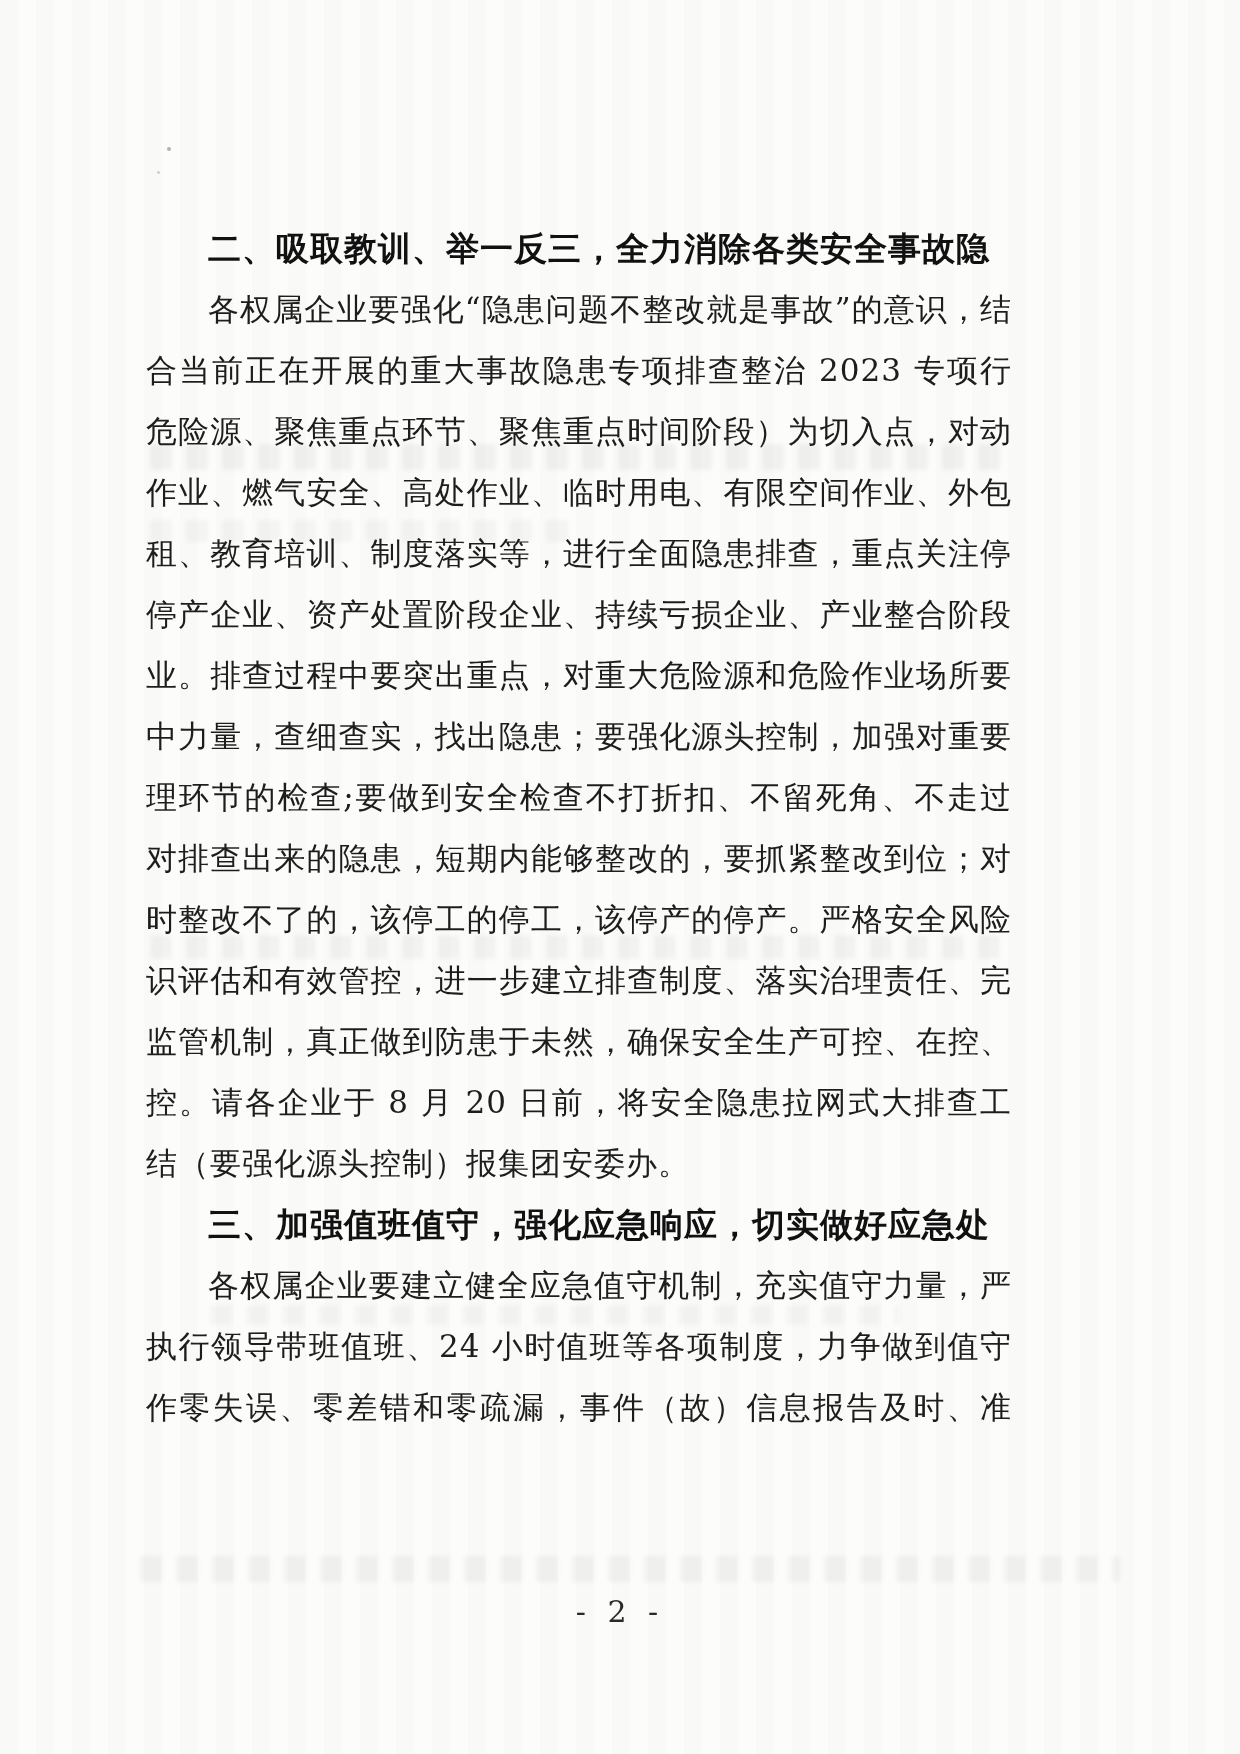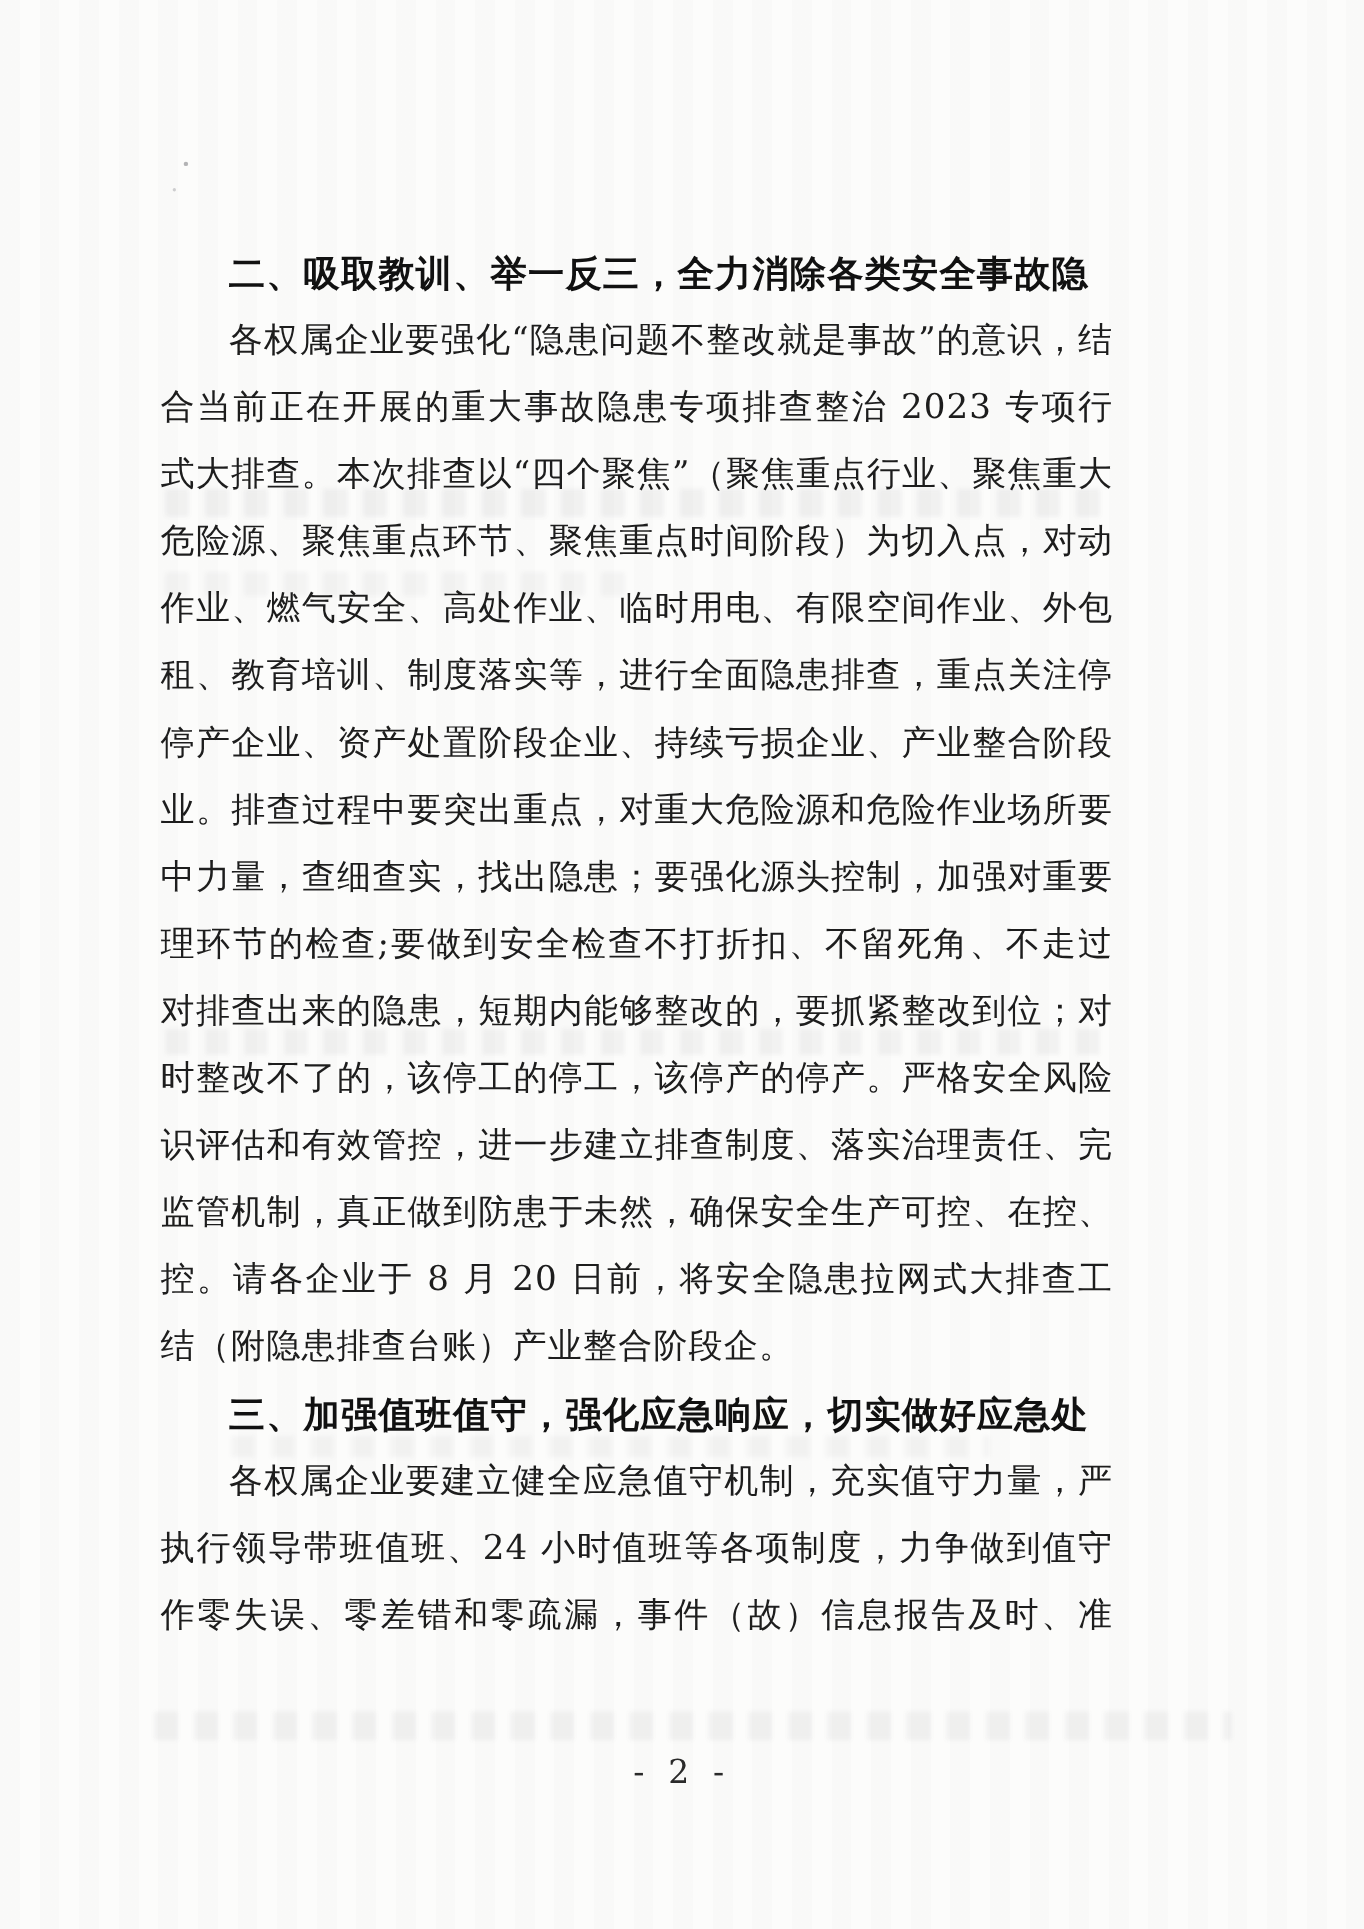--- a/index.html
+++ b/index.html
@@ -97,34 +97,33 @@
   <div class="ghost g3"></div>
   <div class="ghost g4"></div>
   <div class="ghost g5"></div>
   <div class="speck s1"></div>
   <div class="speck s2"></div>
 
   <div class="content">
       <div class="line heading indent">二、吸取教训、举一反三，全力消除各类安全事故隐患</div>
       <div class="line body indent fill">各权属企业要强化“隐患问题不整改就是事故”的意识，结</div>
       <div class="line body fill">合当前正在开展的重大事故隐患专项排查整治 2023 专项行动，</div>
-      <div class="line body fill">式大排查。本次排查以“四个聚焦”（聚焦重点行业、聚焦重大</div>
       <div class="line body fill">危险源、聚焦重点环节、聚焦重点时间阶段）为切入点，对动火</div>
       <div class="line body fill">作业、燃气安全、高处作业、临时用电、有限空间作业、外包外</div>
       <div class="line body fill">租、教育培训、制度落实等，进行全面隐患排查，重点关注停工</div>
       <div class="line body fill">停产企业、资产处置阶段企业、持续亏损企业、产业整合阶段企</div>
       <div class="line body fill">业。排查过程中要突出重点，对重大危险源和危险作业场所要集</div>
       <div class="line body fill">中力量，查细查实，找出隐患；要强化源头控制，加强对重要管</div>
       <div class="line body fill">理环节的检查;要做到安全检查不打折扣、不留死角、不走过场，</div>
       <div class="line body fill">对排查出来的隐患，短期内能够整改的，要抓紧整改到位；对一</div>
       <div class="line body fill">时整改不了的，该停工的停工，该停产的停产。严格安全风险辨</div>
       <div class="line body fill">识评估和有效管控，进一步建立排查制度、落实治理责任、完善</div>
       <div class="line body fill">监管机制，真正做到防患于未然，确保安全生产可控、在控、能</div>
       <div class="line body fill">控。请各企业于 8 月 20 日前，将安全隐患拉网式大排查工作总</div>
-      <div class="line body">结（附隐患排查台账）产业整合阶段企。</div>
+      <div class="line body">结（要强化源头控制）报集团安委办。</div>
       <div class="line heading indent">三、加强值班值守，强化应急响应，切实做好应急处置工作</div>
       <div class="line body indent fill">各权属企业要建立健全应急值守机制，充实值守力量，严格</div>
       <div class="line body fill">执行领导带班值班、24 小时值班等各项制度，力争做到值守工</div>
       <div class="line body fill">作零失误、零差错和零疏漏，事件（故）信息报告及时、准确，</div>
     </div>
 
   <div class="page-number">- 2 -</div>
 </div>
 
 </body></html>

